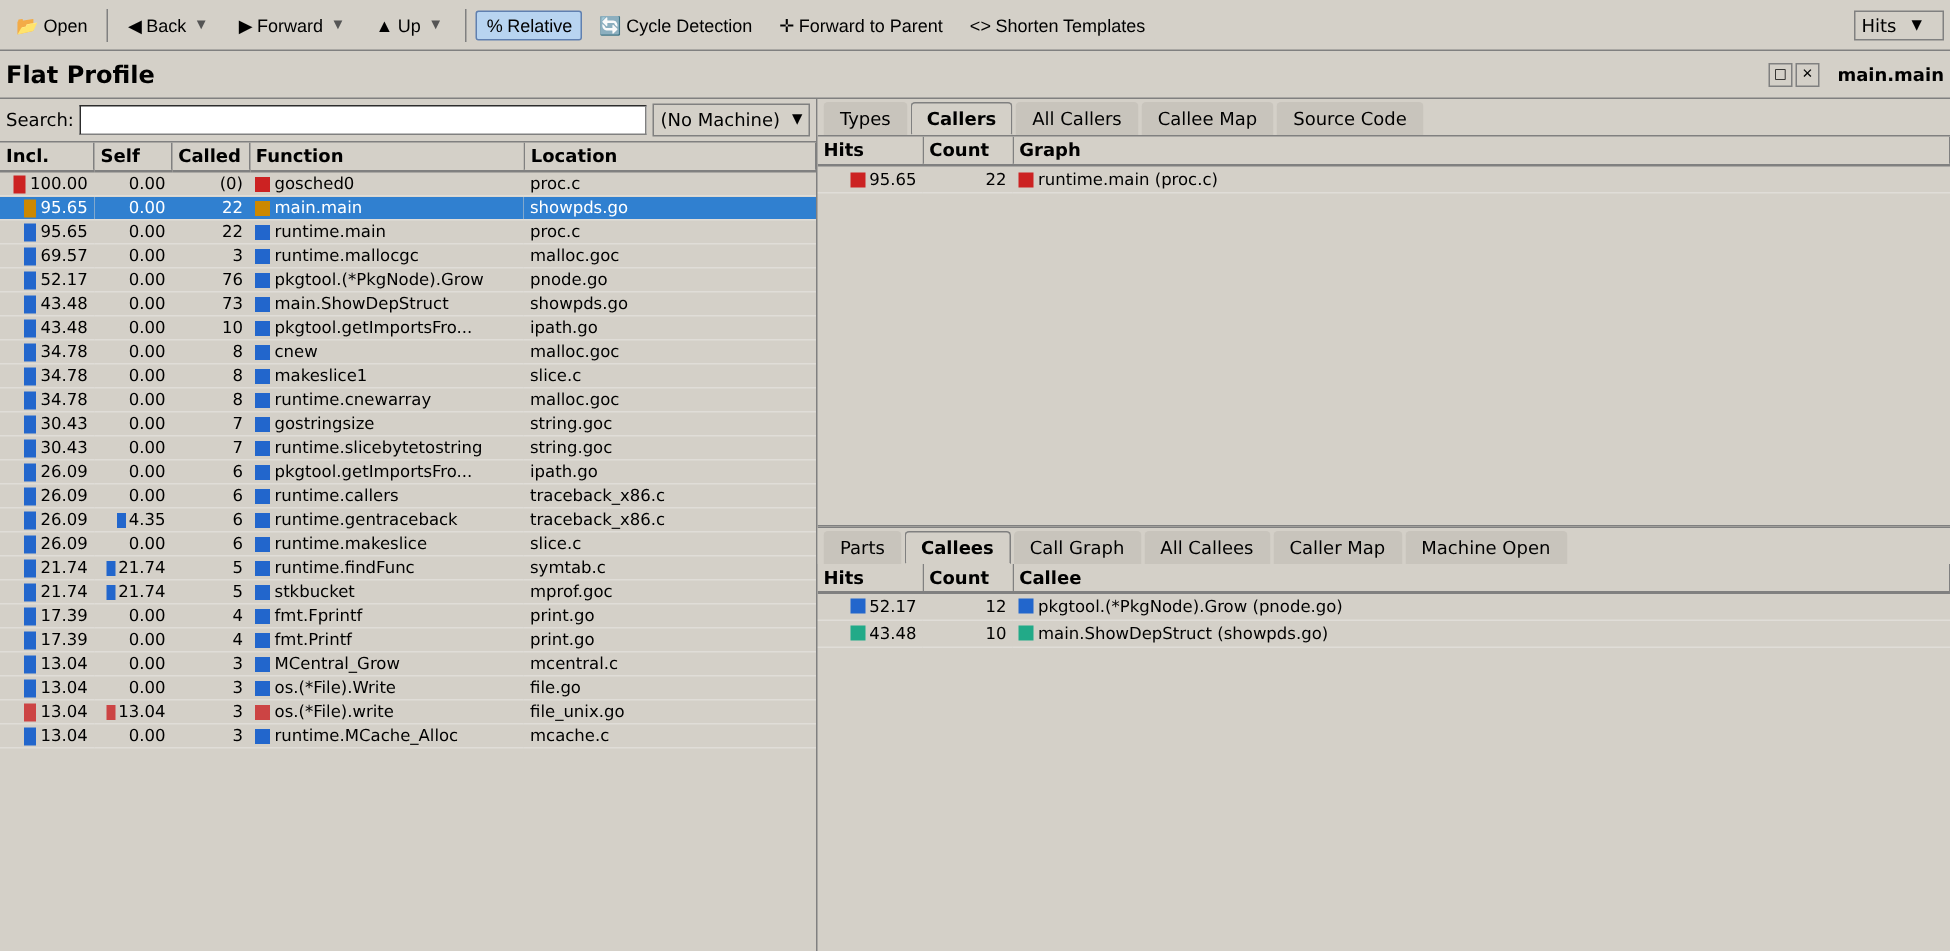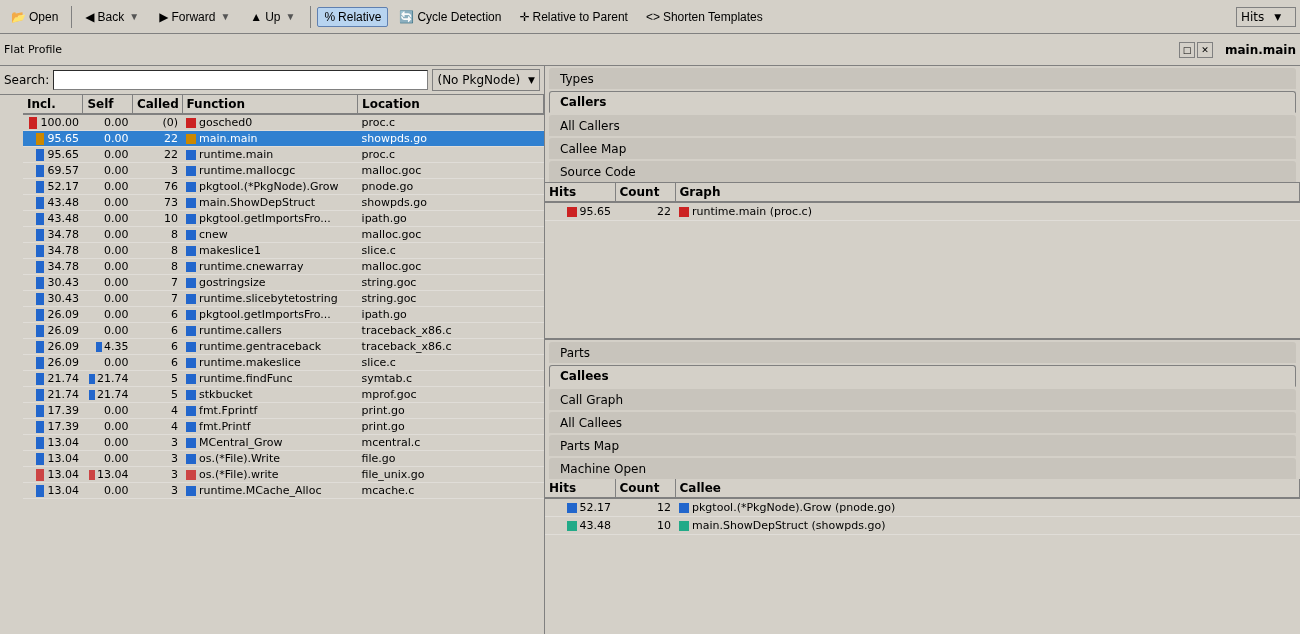--- a/index.html
+++ b/index.html
@@ -26,21 +26,21 @@
       min-width: 60px;
     }
     .arrow-btn { font-size: 10px; color: #555; cursor: pointer; padding: 0 2px; }
 
     
     #second-row {
       display: flex; align-items: center;
       background: #d4d0c8; border-bottom: 1px solid #808080;
       padding: 2px 4px; height: 32px; gap: 8px;
     }
-    .flat-profile-label { font-size: 11px; font-weight: normal; }
+    .flat-profile-label { font-size: 16px; font-weight: bold; }
     .win-controls { display: flex; gap: 2px; margin-left: auto; }
     .win-ctrl { width: 16px; height: 16px; border: 1px solid #808080; background: #d4d0c8; cursor: pointer; display: flex; align-items: center; justify-content: center; font-size: 9px; }
     .main-title { font-size: 12px; font-weight: bold; margin-left: 4px; }
 
     
     #main-layout {
       display: flex; height: calc(634px - 34px - 32px - 28px);
     }
 
     
@@ -60,21 +60,21 @@
       background: #fff; padding: 1px 3px; font-size: 12px;
     }
     .grouping-dropdown {
       display: flex; align-items: center;
       border: 1px solid #808080; background: #d4d0c8;
       padding: 1px 4px; cursor: pointer; font-size: 12px;
       height: 22px;
     }
 
     
-    #flat-table { flex: 1; overflow-y: auto; overflow-x: hidden; margin-left: 23px; }
+    #flat-table { flex: 1; overflow-y: auto; overflow-x: hidden; }
     #flat-table table {
       width: 100%; border-collapse: collapse; table-layout: fixed;
     }
     #flat-table thead th {
       background: #d4d0c8; border-bottom: 2px solid #808080;
       border-right: 1px solid #808080;
       padding: 2px 4px; font-size: 12px; font-weight: bold;
       text-align: left; position: sticky; top: 0; z-index: 1;
       cursor: pointer;
     }
@@ -91,21 +91,21 @@
     }
 
     
     #right-panel {
       flex: 1; display: flex; flex-direction: column;
     }
 
     
     .tab-bar {
       display: flex; background: #d4d0c8; border-bottom: 1px solid #808080;
-      padding: 2px 4px 0; gap: 2px; flex-direction: column;
+      padding: 2px 4px 0; gap: 2px;
     }
     .tab {
       padding: 3px 10px; cursor: pointer; font-size: 12px;
       border: 1px solid transparent; border-bottom: none;
       border-radius: 3px 3px 0 0; background: #c8c4bc;
     }
     .tab.active { background: #d4d0c8; border: 1px solid #808080; border-bottom: 1px solid #d4d0c8; font-weight: bold; }
 
     
     #right-top {
@@ -188,21 +188,21 @@
     <button class="tb-btn active">
       <span>%</span>
       <span>Relative</span>
     </button>
     <button class="tb-btn">
       <span>🔄</span>
       <span>Cycle Detection</span>
     </button>
     <button class="tb-btn">
       <span>✛</span>
-      <span>Relative to Parent</span>
+      <span>Forward to Parent</span>
     </button>
     <button class="tb-btn">
       <span>&lt;&gt;</span>
       <span>Shorten Templates</span>
     </button>
     <div style="flex:1"></div>
     <div class="tb-dropdown">
       <span>Hits</span>
       <span style="margin-left:8px; font-size:9px;">▼</span>
     </div>
@@ -219,21 +219,21 @@
   </div>
 
   <div id="main-layout" style="display:flex; flex:1; overflow:hidden;">
 
     <div id="left-panel">
 
       <div id="search-bar">
         <label>Search:</label>
         <input type="text" id="search-input" placeholder="" style="">
         <div class="grouping-dropdown">
-          <span>(No PkgNode)</span>
+          <span>(No Machine)</span>
           <span style="margin-left:8px; font-size:9px;">▼</span>
         </div>
       </div>
 
       <div id="flat-table" style="flex:1; overflow:auto; max-height: calc(100% - 30px);">
         <table>
           <thead>
             <tr>
               <th class="col-incl num-cell">Incl.</th>
               <th class="col-self num-cell">Self</th>
@@ -545,21 +545,21 @@
               </tbody>
           </table>
         </div>
       </div>
 
       <div class="tab-bar" id="bottom-tab-bar" style="border-top:1px solid #808080; border-bottom:none;">
           <div class="tab">Parts</div>
           <div class="tab active">Callees</div>
           <div class="tab">Call Graph</div>
           <div class="tab">All Callees</div>
-          <div class="tab">Parts Map</div>
+          <div class="tab">Caller Map</div>
           <div class="tab">Machine Open</div>
         </div>
 
       <div id="right-bottom" style="flex:1; display:flex; flex-direction:column; overflow:hidden;">
         <div id="right-bottom-table" style="flex:1; overflow:auto;">
           <table>
             <thead>
               <tr>
                 <th class="col-r-hits">Hits</th>
                 <th class="col-r-count">Count</th>

